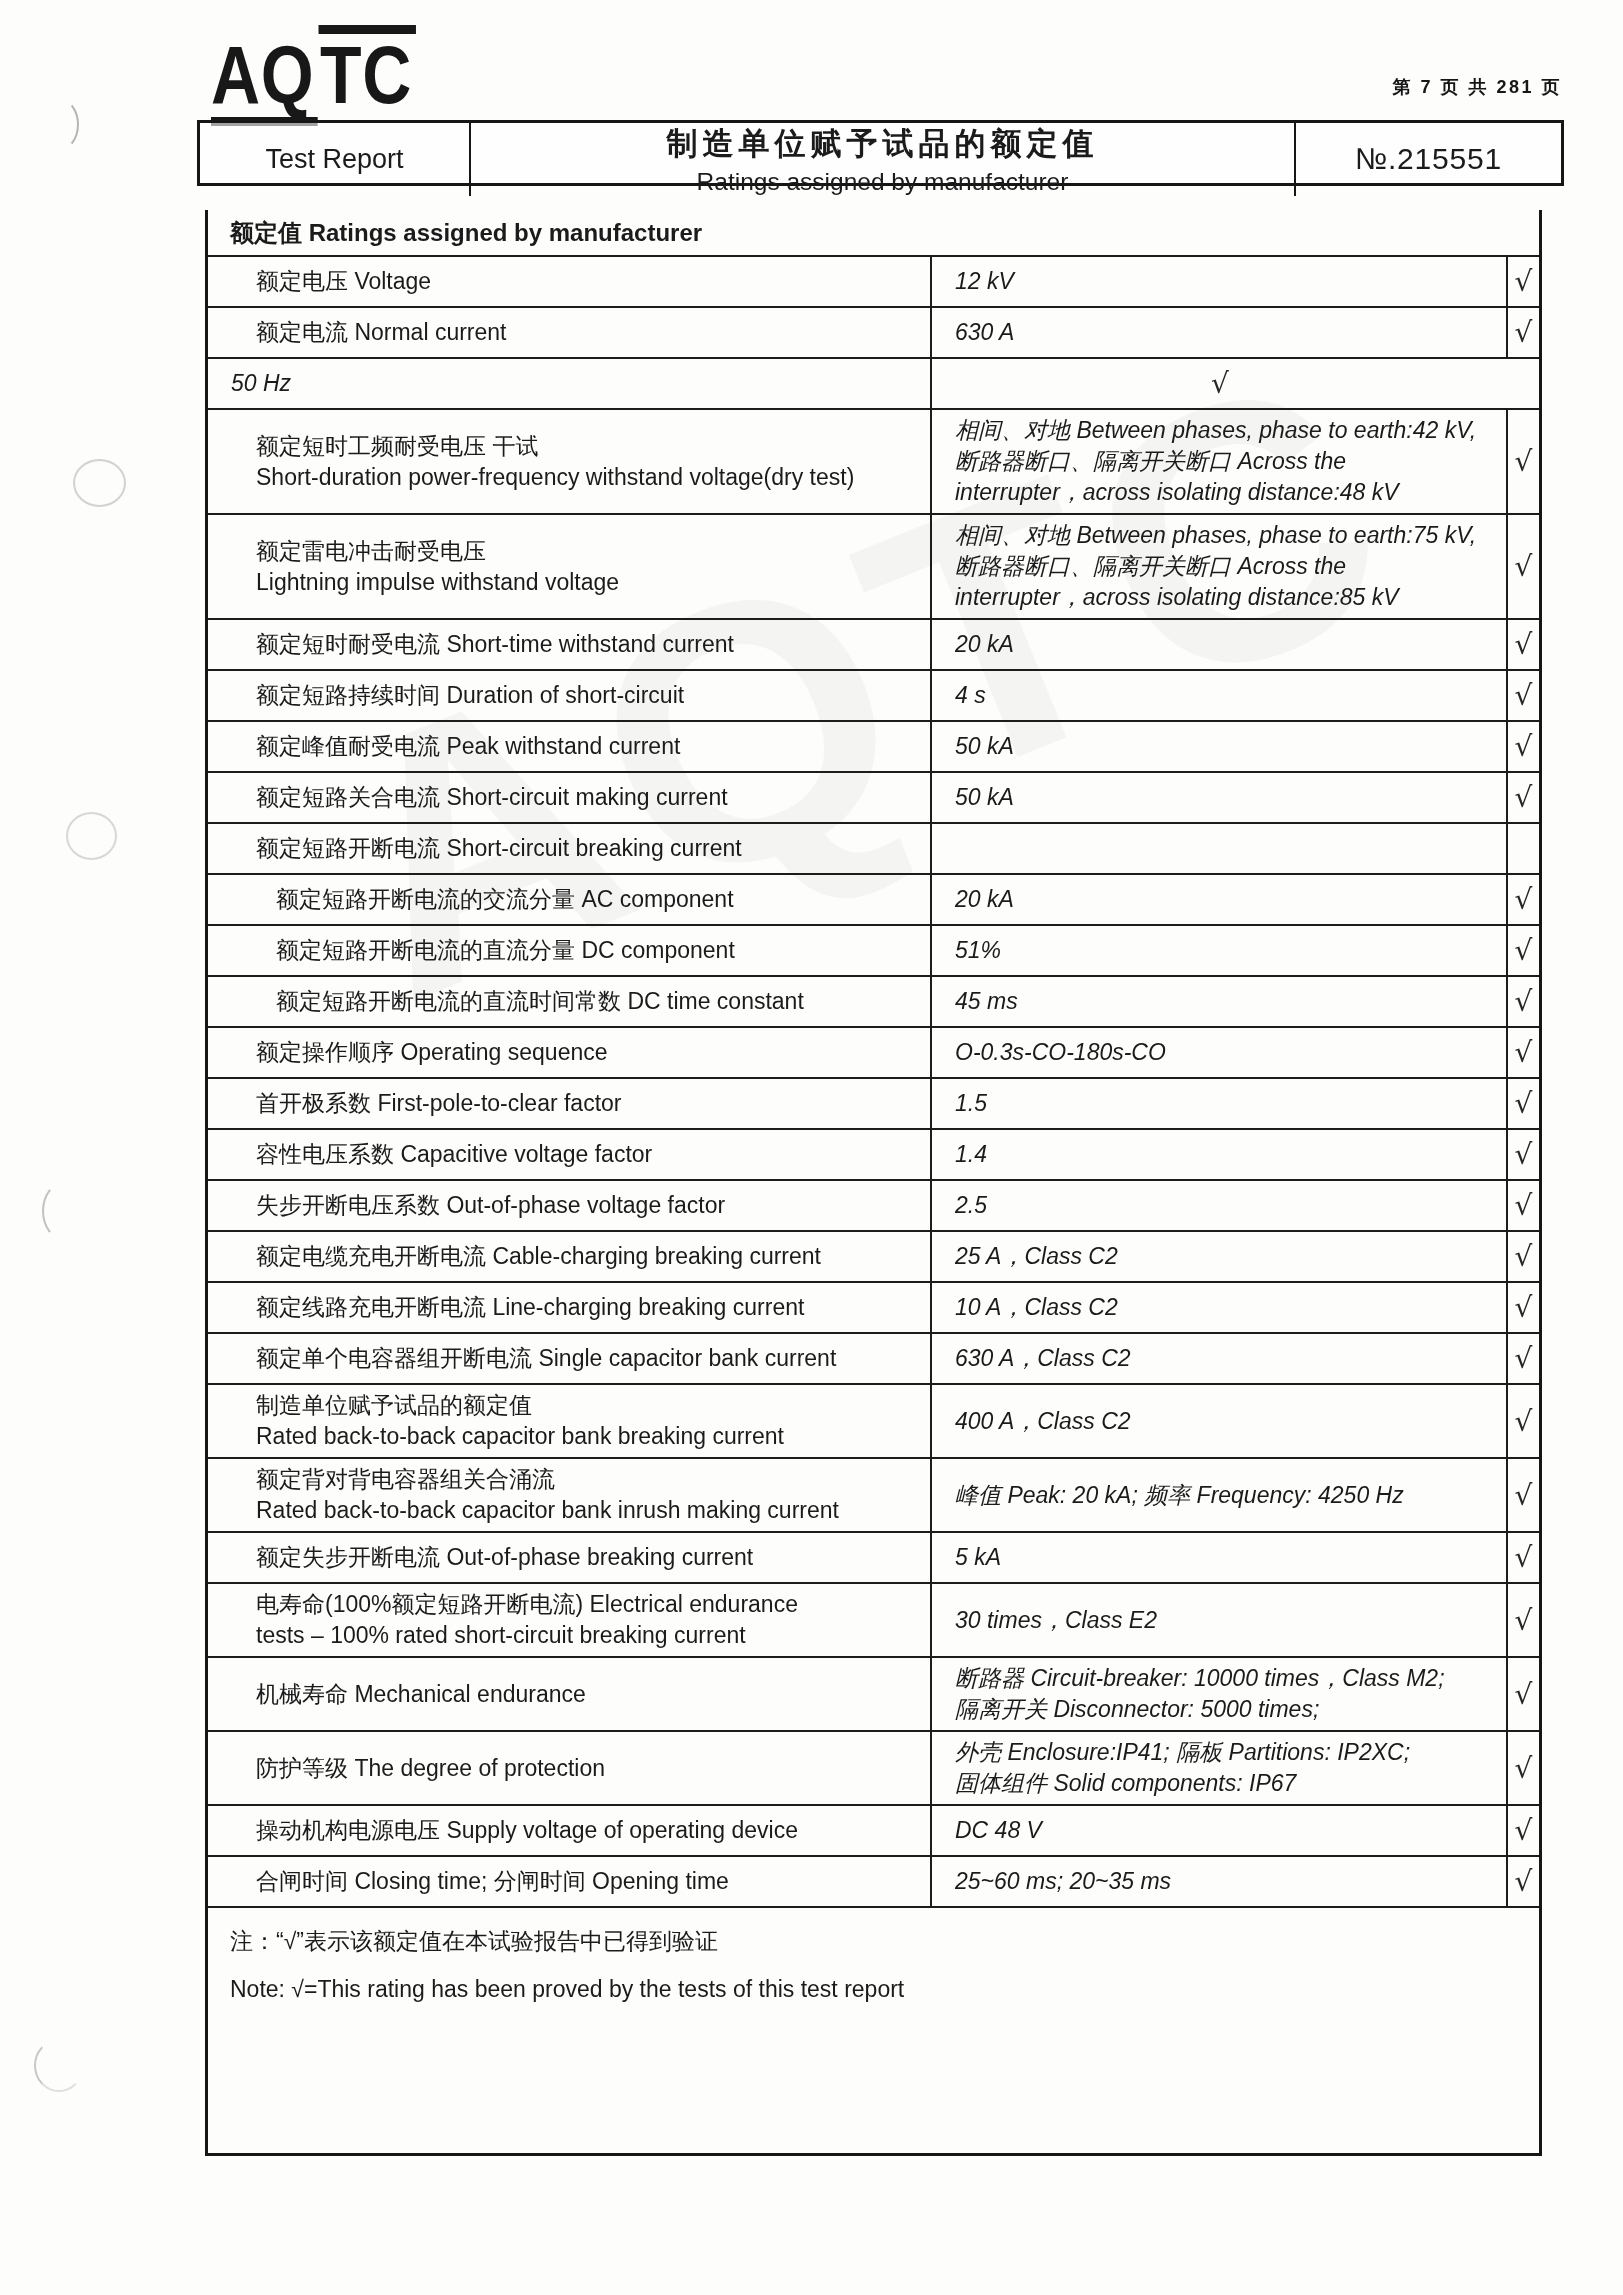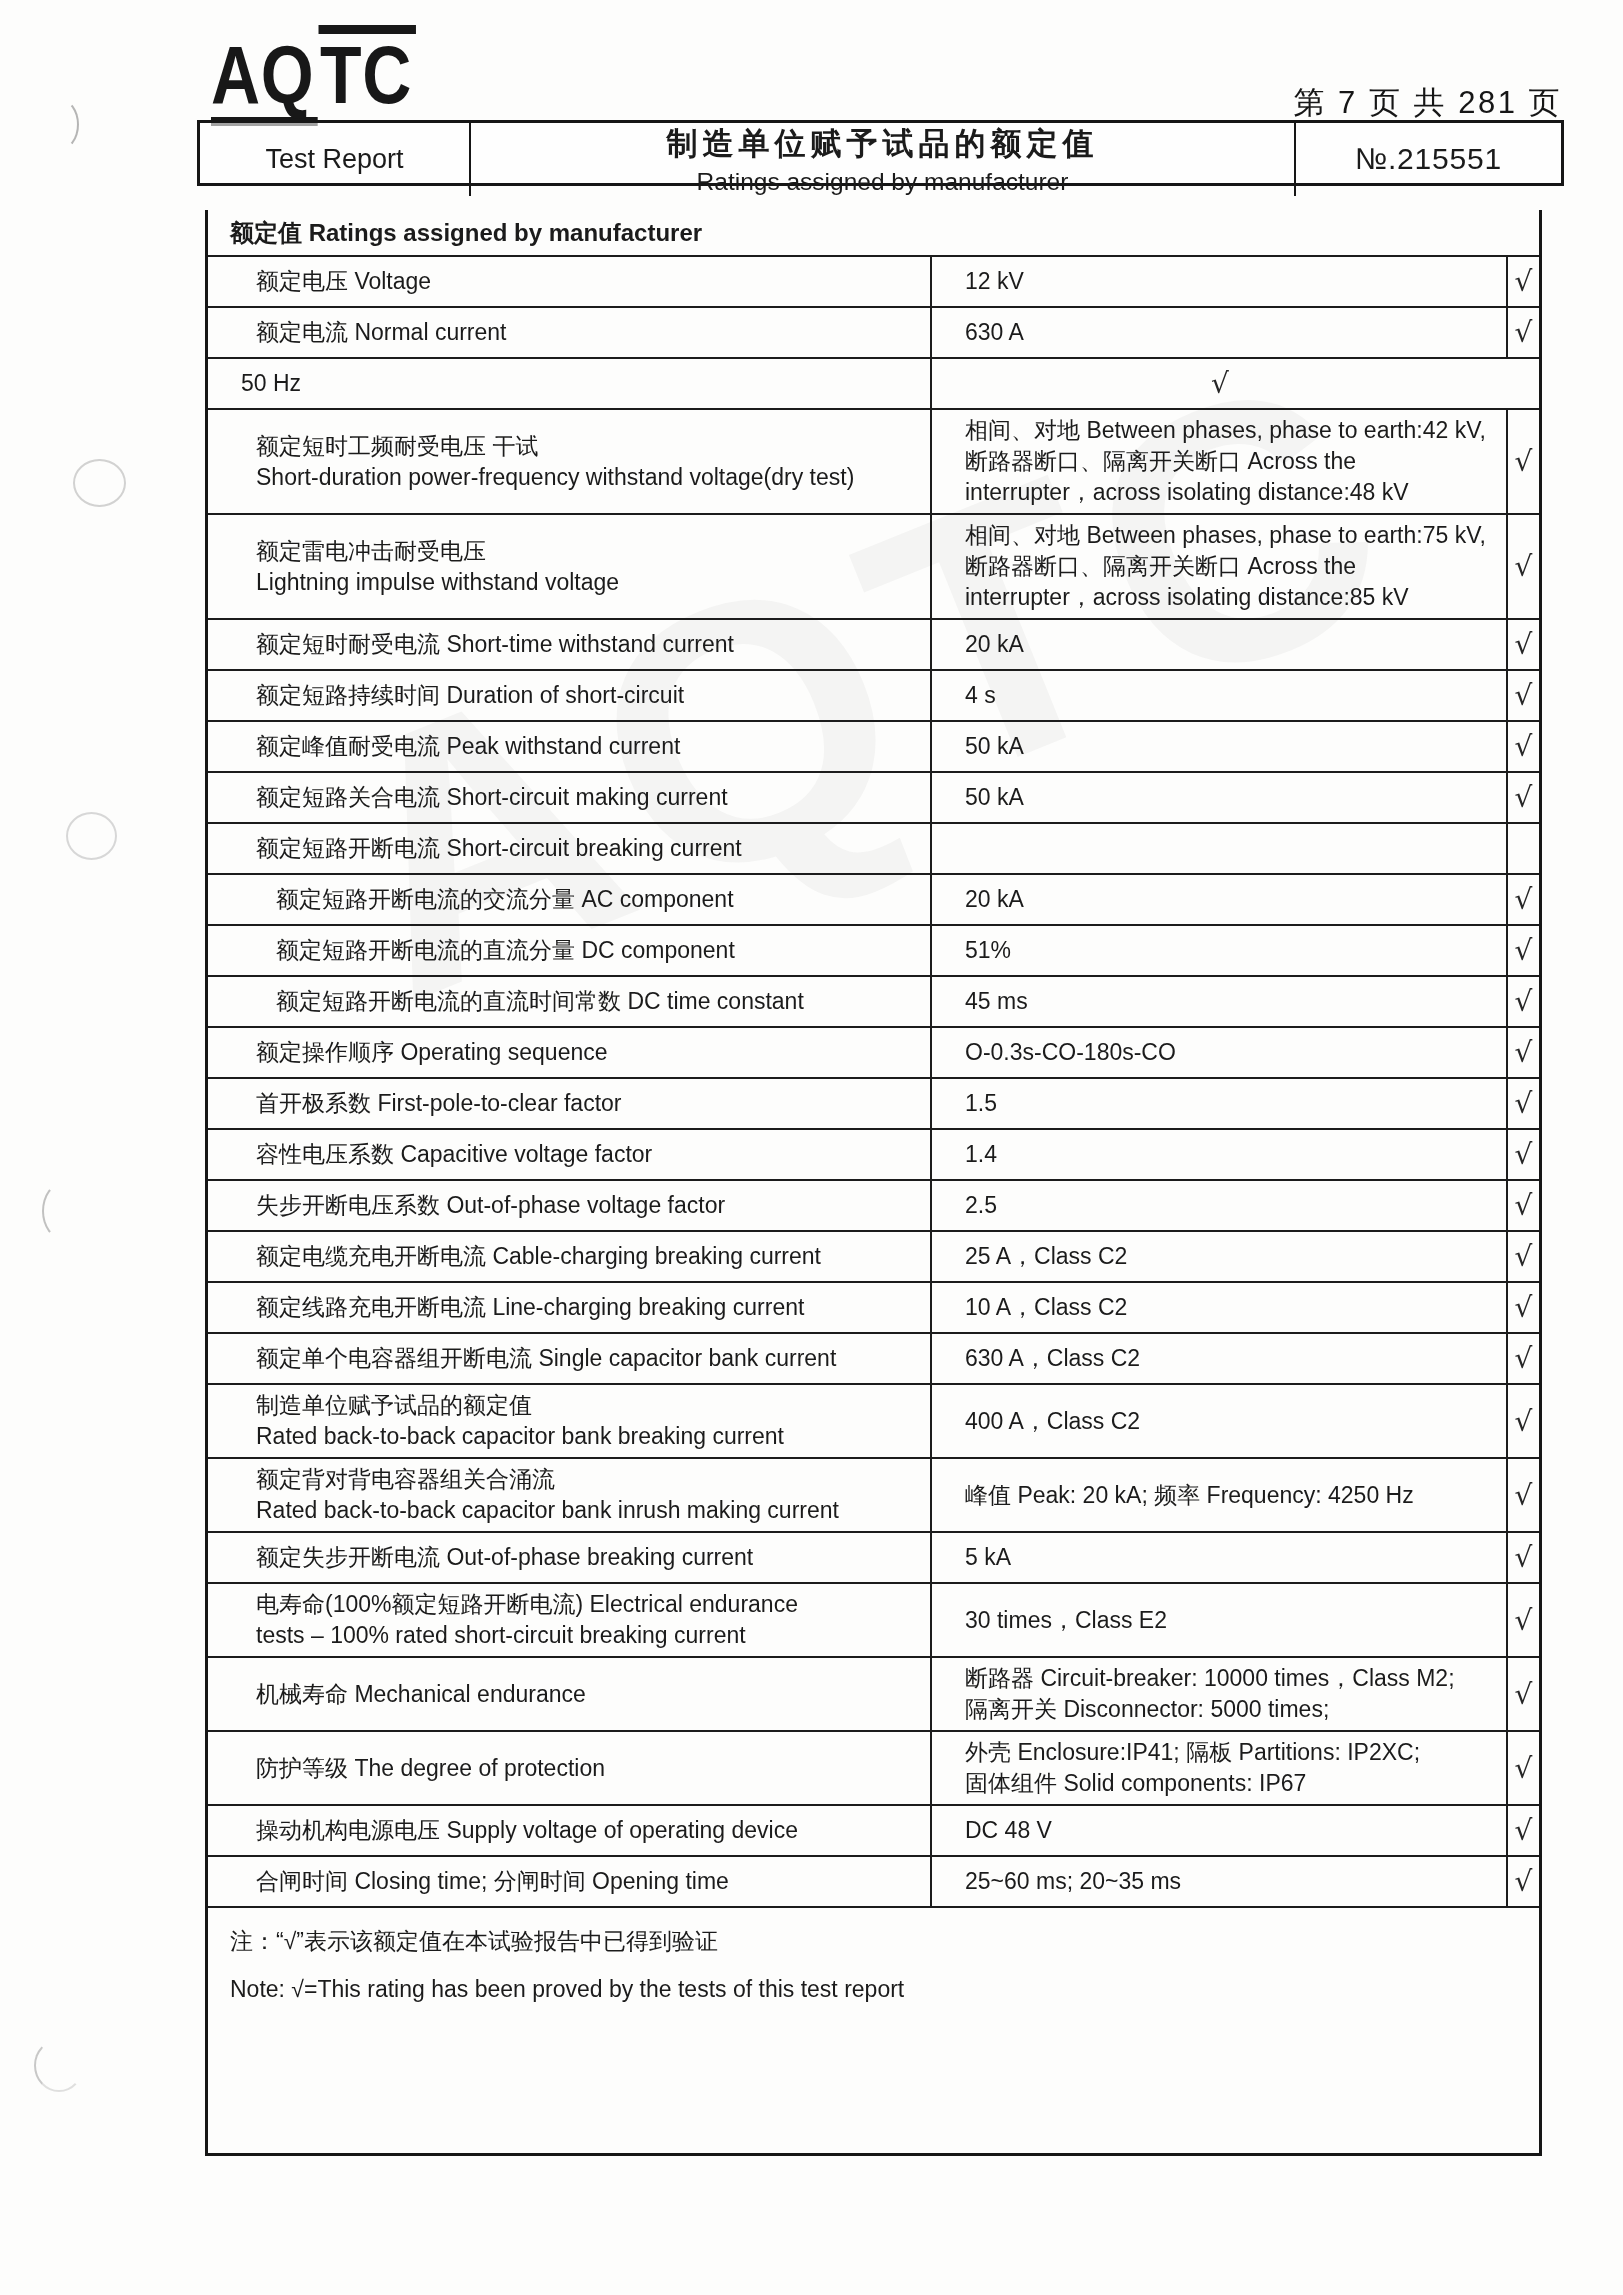--- a/index.html
+++ b/index.html
@@ -16,21 +16,21 @@
   .logo{
     position:absolute;left:211px;top:25px;
     font-size:81px;font-weight:800;line-height:1.02;
     letter-spacing:0.8px;color:#181818;
     transform:scaleX(.84);transform-origin:left top;
     white-space:nowrap;
   }
   .logo-aq{display:inline-block;border-bottom:9.3px solid #181818;padding:0 3.4px 0 0;}
   .logo-tc{display:inline-block;border-top:9.3px solid #181818;padding:0 5px 12px 1.7px;margin-left:1.7px;}
   
-  .page-num{position:absolute;top:82px;right:61px;font-size:31px;letter-spacing:2.5px;color:#161616;}
+  .page-num{position:absolute;top:75px;right:61px;font-size:18px;letter-spacing:2.5px;color:#161616;font-weight:bold;}
   
   .header-table{
     position:absolute;left:197px;top:120px;width:1367px;height:66px;
     box-sizing:border-box;border:3.4px solid #161616;
     display:grid;grid-template-columns:271px 825px 1fr;
     background:rgba(255,255,255,.6);
   }
   .h-cell{display:flex;flex-direction:column;align-items:center;justify-content:center;box-sizing:border-box;}
   .h-left{font-size:27px;border-right:2.5px solid #161616;}
   .h-mid{border-right:2.5px solid #161616;}
@@ -49,21 +49,21 @@
   }
   .row{
     display:grid;grid-template-columns:724px 576px 1fr;
     border-bottom:2.5px solid #1c1c1c;
     min-height:51px;box-sizing:border-box;
   }
   .cell{padding:5px 13.5px;font-size:23px;line-height:31px;box-sizing:border-box;
         display:flex;flex-direction:column;justify-content:center;}
   .cell.label{padding-left:48px;border-right:2.5px solid #1c1c1c;}
   .row.indent .cell.label{padding-left:68px;}
-  .cell.value{border-right:2.5px solid #1c1c1c;padding-left:33px;}
+  .cell.value{border-right:2.5px solid #1c1c1c;padding-left:23px;font-style:italic;}
   .cell.check{align-items:center;font-size:28px;color:#262626;padding:0;font-family:"DejaVu Sans","Liberation Sans",sans-serif;}
   .note-row{height:245px;box-sizing:border-box;padding:15px 17px 0 22px;font-size:23px;}
   .note-line{line-height:36px;}
   .note-en{margin-top:12px;}
   
   .watermark{
     position:absolute;left:279px;top:693px;
     font-size:364px;font-weight:700;letter-spacing:15px;
     color:rgba(70,70,70,0.05);
     transform:rotate(-22deg);transform-origin:left top;

